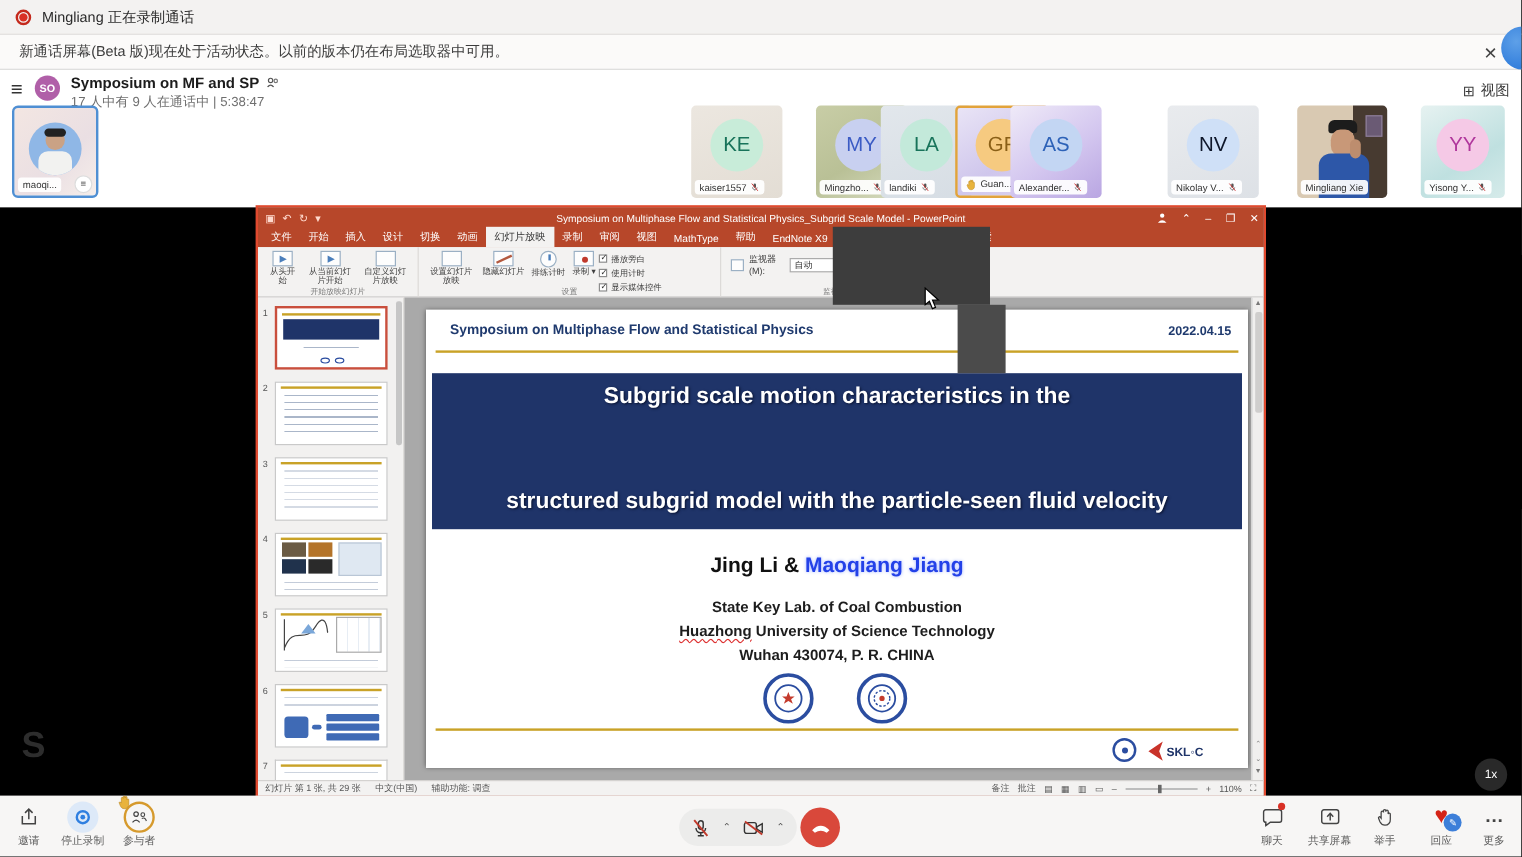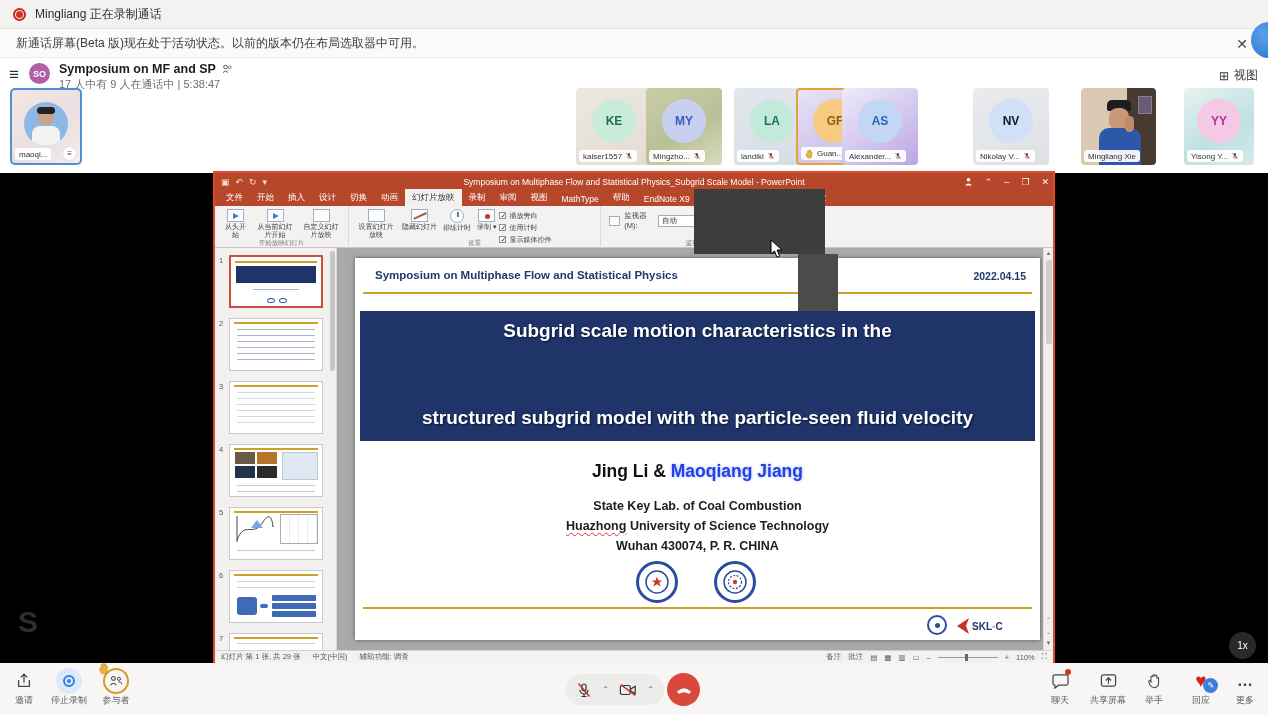--- a/index.html
+++ b/index.html
@@ -14,21 +14,21 @@
 .beta-close{position:absolute;right:15px;top:5px;font-size:14px;color:#444;cursor:pointer;padding:2px 5px}
 
 .call-top{left:0;top:58px;width:1268px;height:115px;background:#fff}
 .hamburger{position:absolute;left:9px;top:7px;font-size:17px;color:#333}
 .so-av{position:absolute;left:29px;top:5px;width:21px;height:21px;border-radius:50%;background:#b05fa8;color:#fff;font-size:9px;font-weight:bold;display:flex;align-items:center;justify-content:center}
 .call-title{position:absolute;left:59px;top:4px;font-size:12.5px;font-weight:bold;color:#1c1c1c}
 .call-sub{position:absolute;left:59px;top:19px;font-size:11px;color:#6f6f6f}
 .view-btn{position:absolute;right:10px;top:9px;font-size:12px;color:#3a3a3a;display:flex;gap:5px;align-items:center}
 
 .tile{position:absolute;top:30px;height:77px;border-radius:4px;overflow:hidden}
-.av{width:44px;height:44px;border-radius:50%;display:flex;align-items:center;justify-content:center;font-weight:bold;font-size:12px;margin:11px auto 0}
+.av{width:44px;height:44px;border-radius:50%;display:flex;align-items:center;justify-content:center;font-weight:normal;font-size:17px;margin:11px auto 0}
 .nm{position:absolute;left:3px;bottom:3px;background:rgba(255,255,255,.93);border-radius:3px;font-size:8px;color:#333;padding:1.5px 4px;display:flex;align-items:center;gap:3px;white-space:nowrap;max-width:70px;overflow:hidden}
 .selfv{position:absolute;left:10px;top:30px;width:72px;height:77px;border:2px solid #4f8fd3;border-radius:5px;background:linear-gradient(135deg,#f3e6e2,#eadfe3 60%,#f6eeea);overflow:hidden}
 .selfbtn{position:absolute;right:3px;bottom:2px;width:15px;height:15px;border-radius:50%;background:#fff;border:1px solid #ddd;font-size:8px;color:#444;display:flex;align-items:center;justify-content:center}
 
 .stage{left:0;top:173px;width:1268px;height:490px;background:#000}
 .watermark{position:absolute;left:18px;top:432px;font-size:30px;font-weight:bold;color:#2d2d2d}
 .ppt{position:absolute;left:215px;top:0;width:838px;height:490px;background:#f3f2f1;outline:2px solid #e04a2f;font-family:"Liberation Sans",sans-serif}
 .ttlbar{position:absolute;left:0;top:0;width:838px;height:17px;background:#b7472a;color:#fff;font-size:8.5px;display:flex;align-items:center}
 .qat{display:flex;gap:6px;padding-left:6px;font-size:9px;color:#ffd9cd}
 .wt{position:absolute;left:0;width:100%;text-align:center;font-size:8.5px;color:#fff;pointer-events:none}
@@ -146,21 +146,21 @@
       <div class="av" style="background:#c8ecd9;color:#18735a">KE</div>
       <span class="nm">
           <span>kaiser1557</span>
         <svg width="8" height="8" viewBox="0 0 16 16">
             <rect x="6" y="2" width="4" height="7" rx="2" fill="#555"></rect>
             <path d="M4 8a4 4 0 0 0 8 0M8 12v2" stroke="#555" fill="none"></path>
             <line x1="3" y1="2" x2="13" y2="14" stroke="#c33" stroke-width="1.6"></line>
           </svg>
         </span>
     </div>
-    <div class="tile" style="left:646px;width:76px;background:linear-gradient(150deg,#c8cda6,#b9c096 55%,#d7dcc0)">
+    <div class="tile" style="left:680px;width:76px;background:linear-gradient(150deg,#c8cda6,#b9c096 55%,#d7dcc0)">
       <div class="av" style="background:#c8d0f0;color:#3b5bc4">MY</div>
       <span class="nm">
           <span>Mingzho...</span>
         <svg width="8" height="8" viewBox="0 0 16 16">
             <rect x="6" y="2" width="4" height="7" rx="2" fill="#555"></rect>
             <path d="M4 8a4 4 0 0 0 8 0M8 12v2" stroke="#555" fill="none"></path>
             <line x1="3" y1="2" x2="13" y2="14" stroke="#c33" stroke-width="1.6"></line>
           </svg>
         </span>
     </div>

